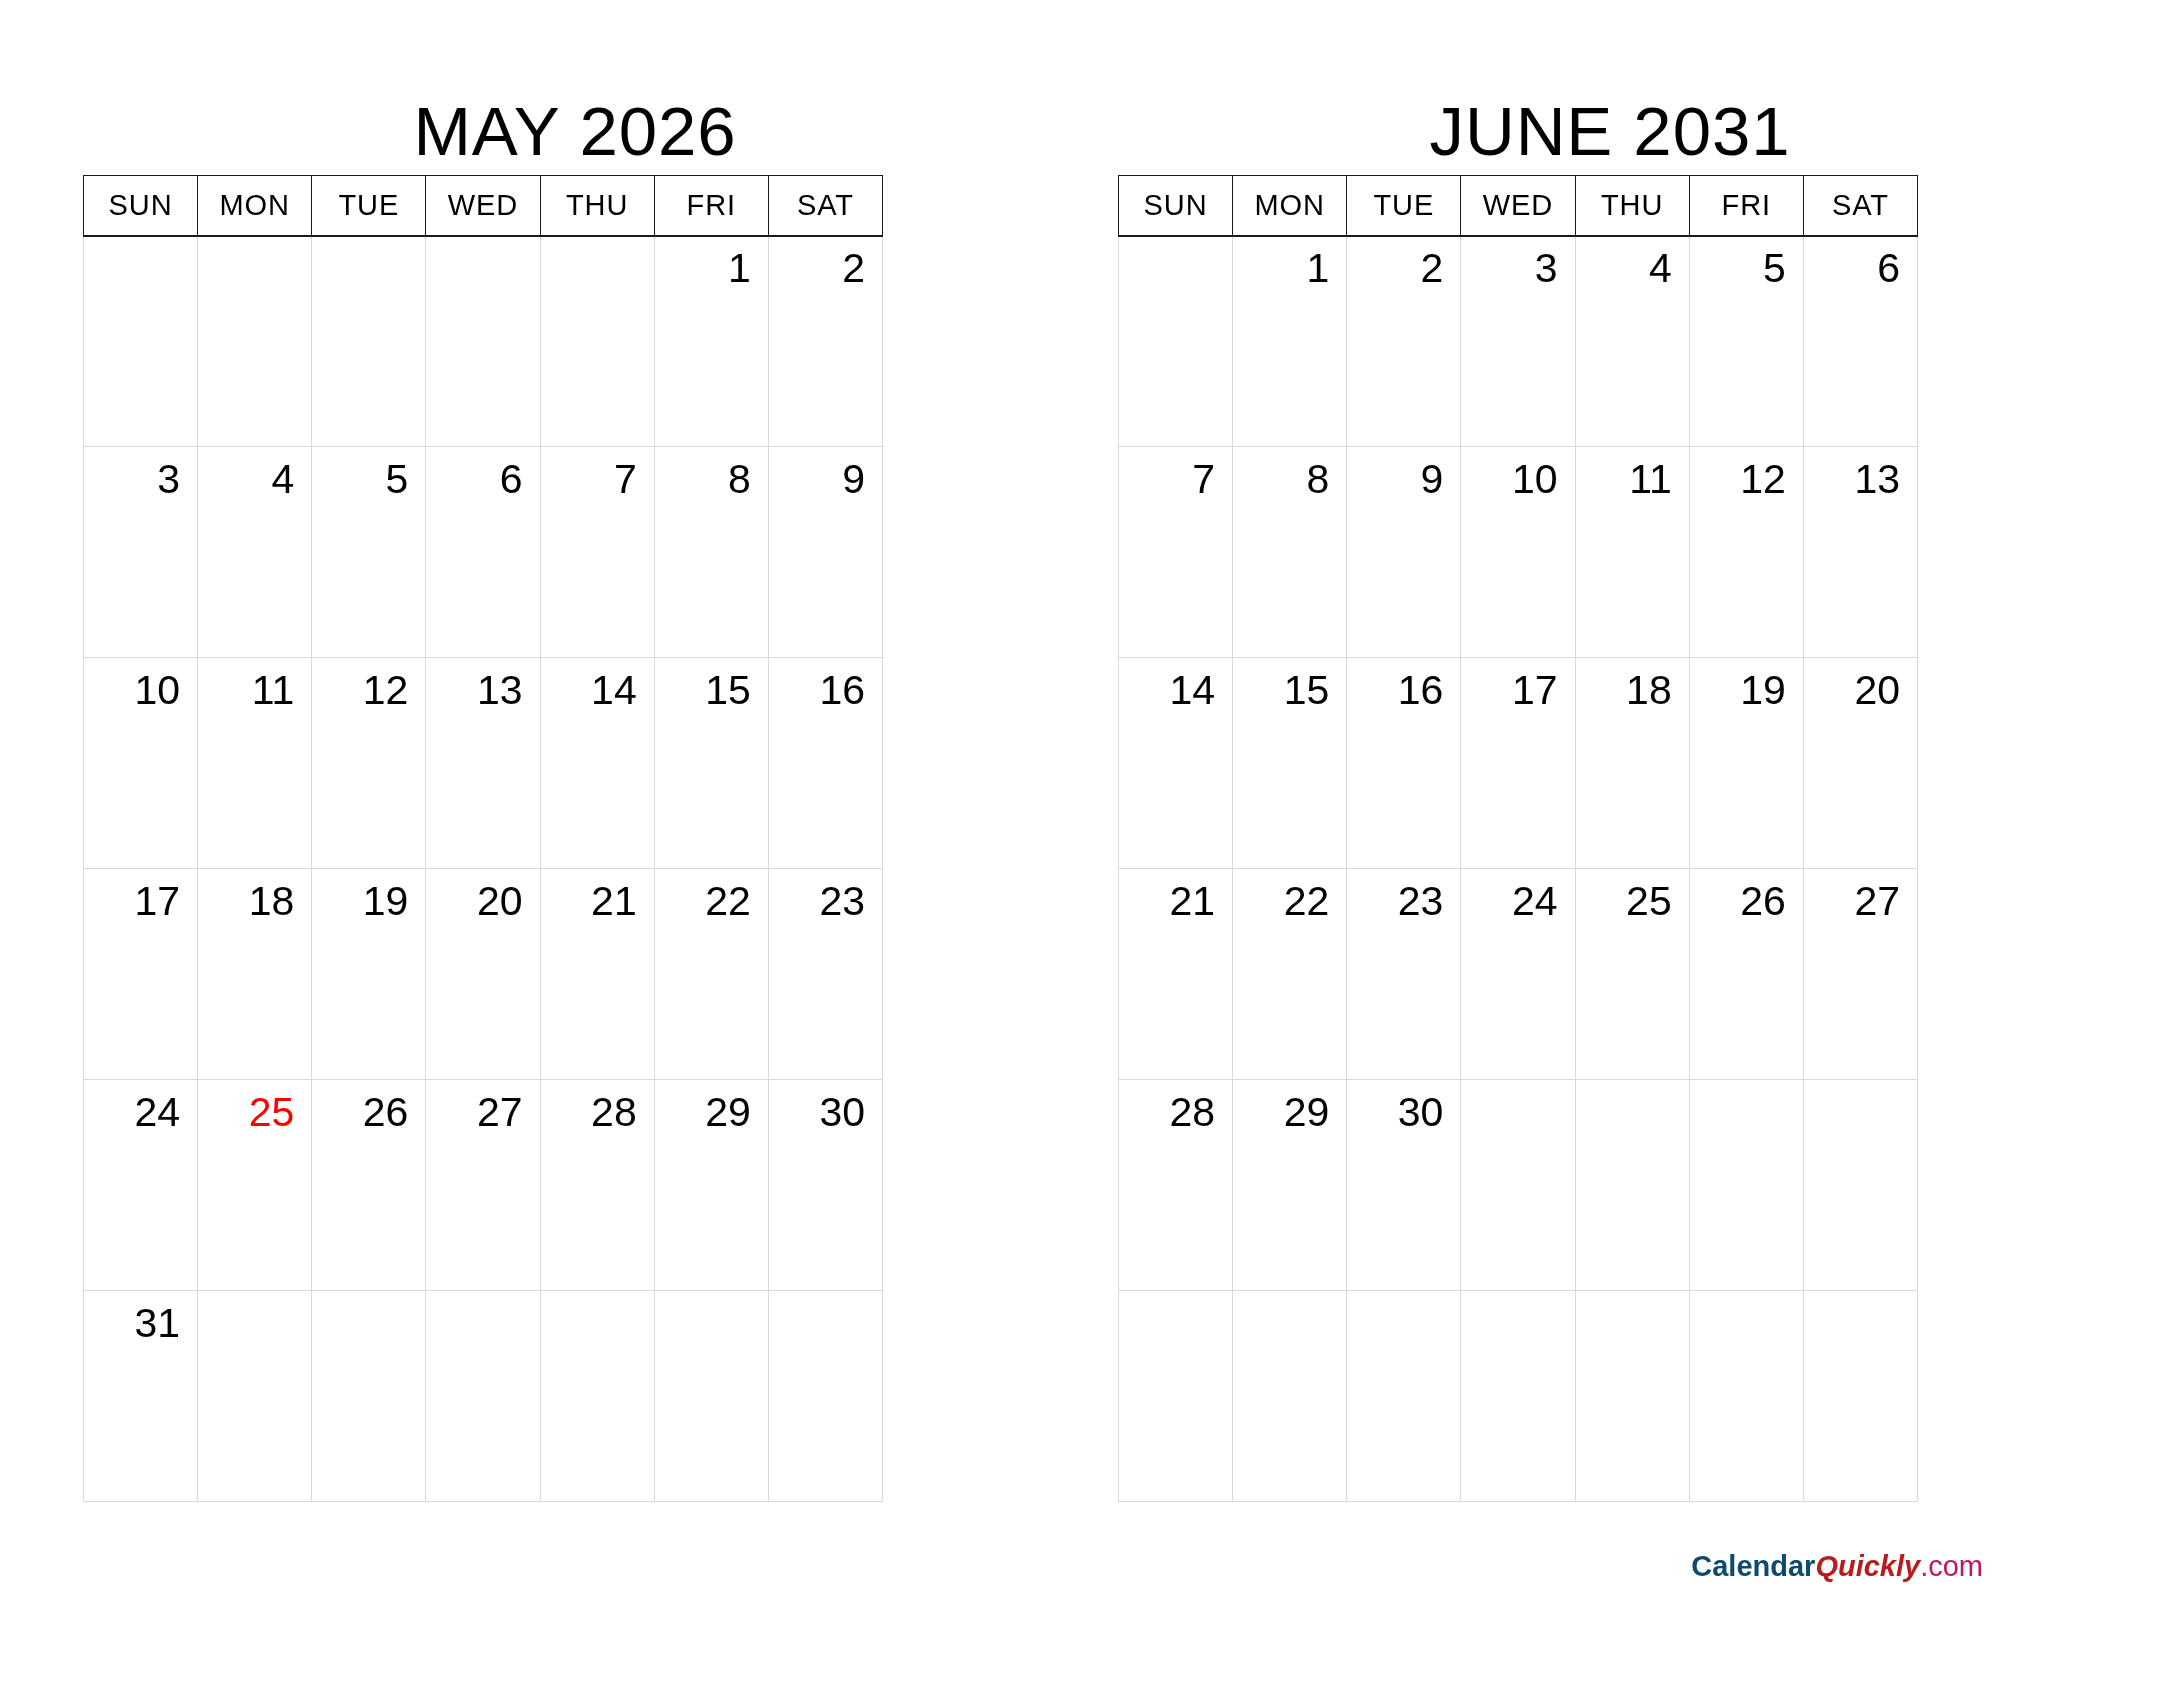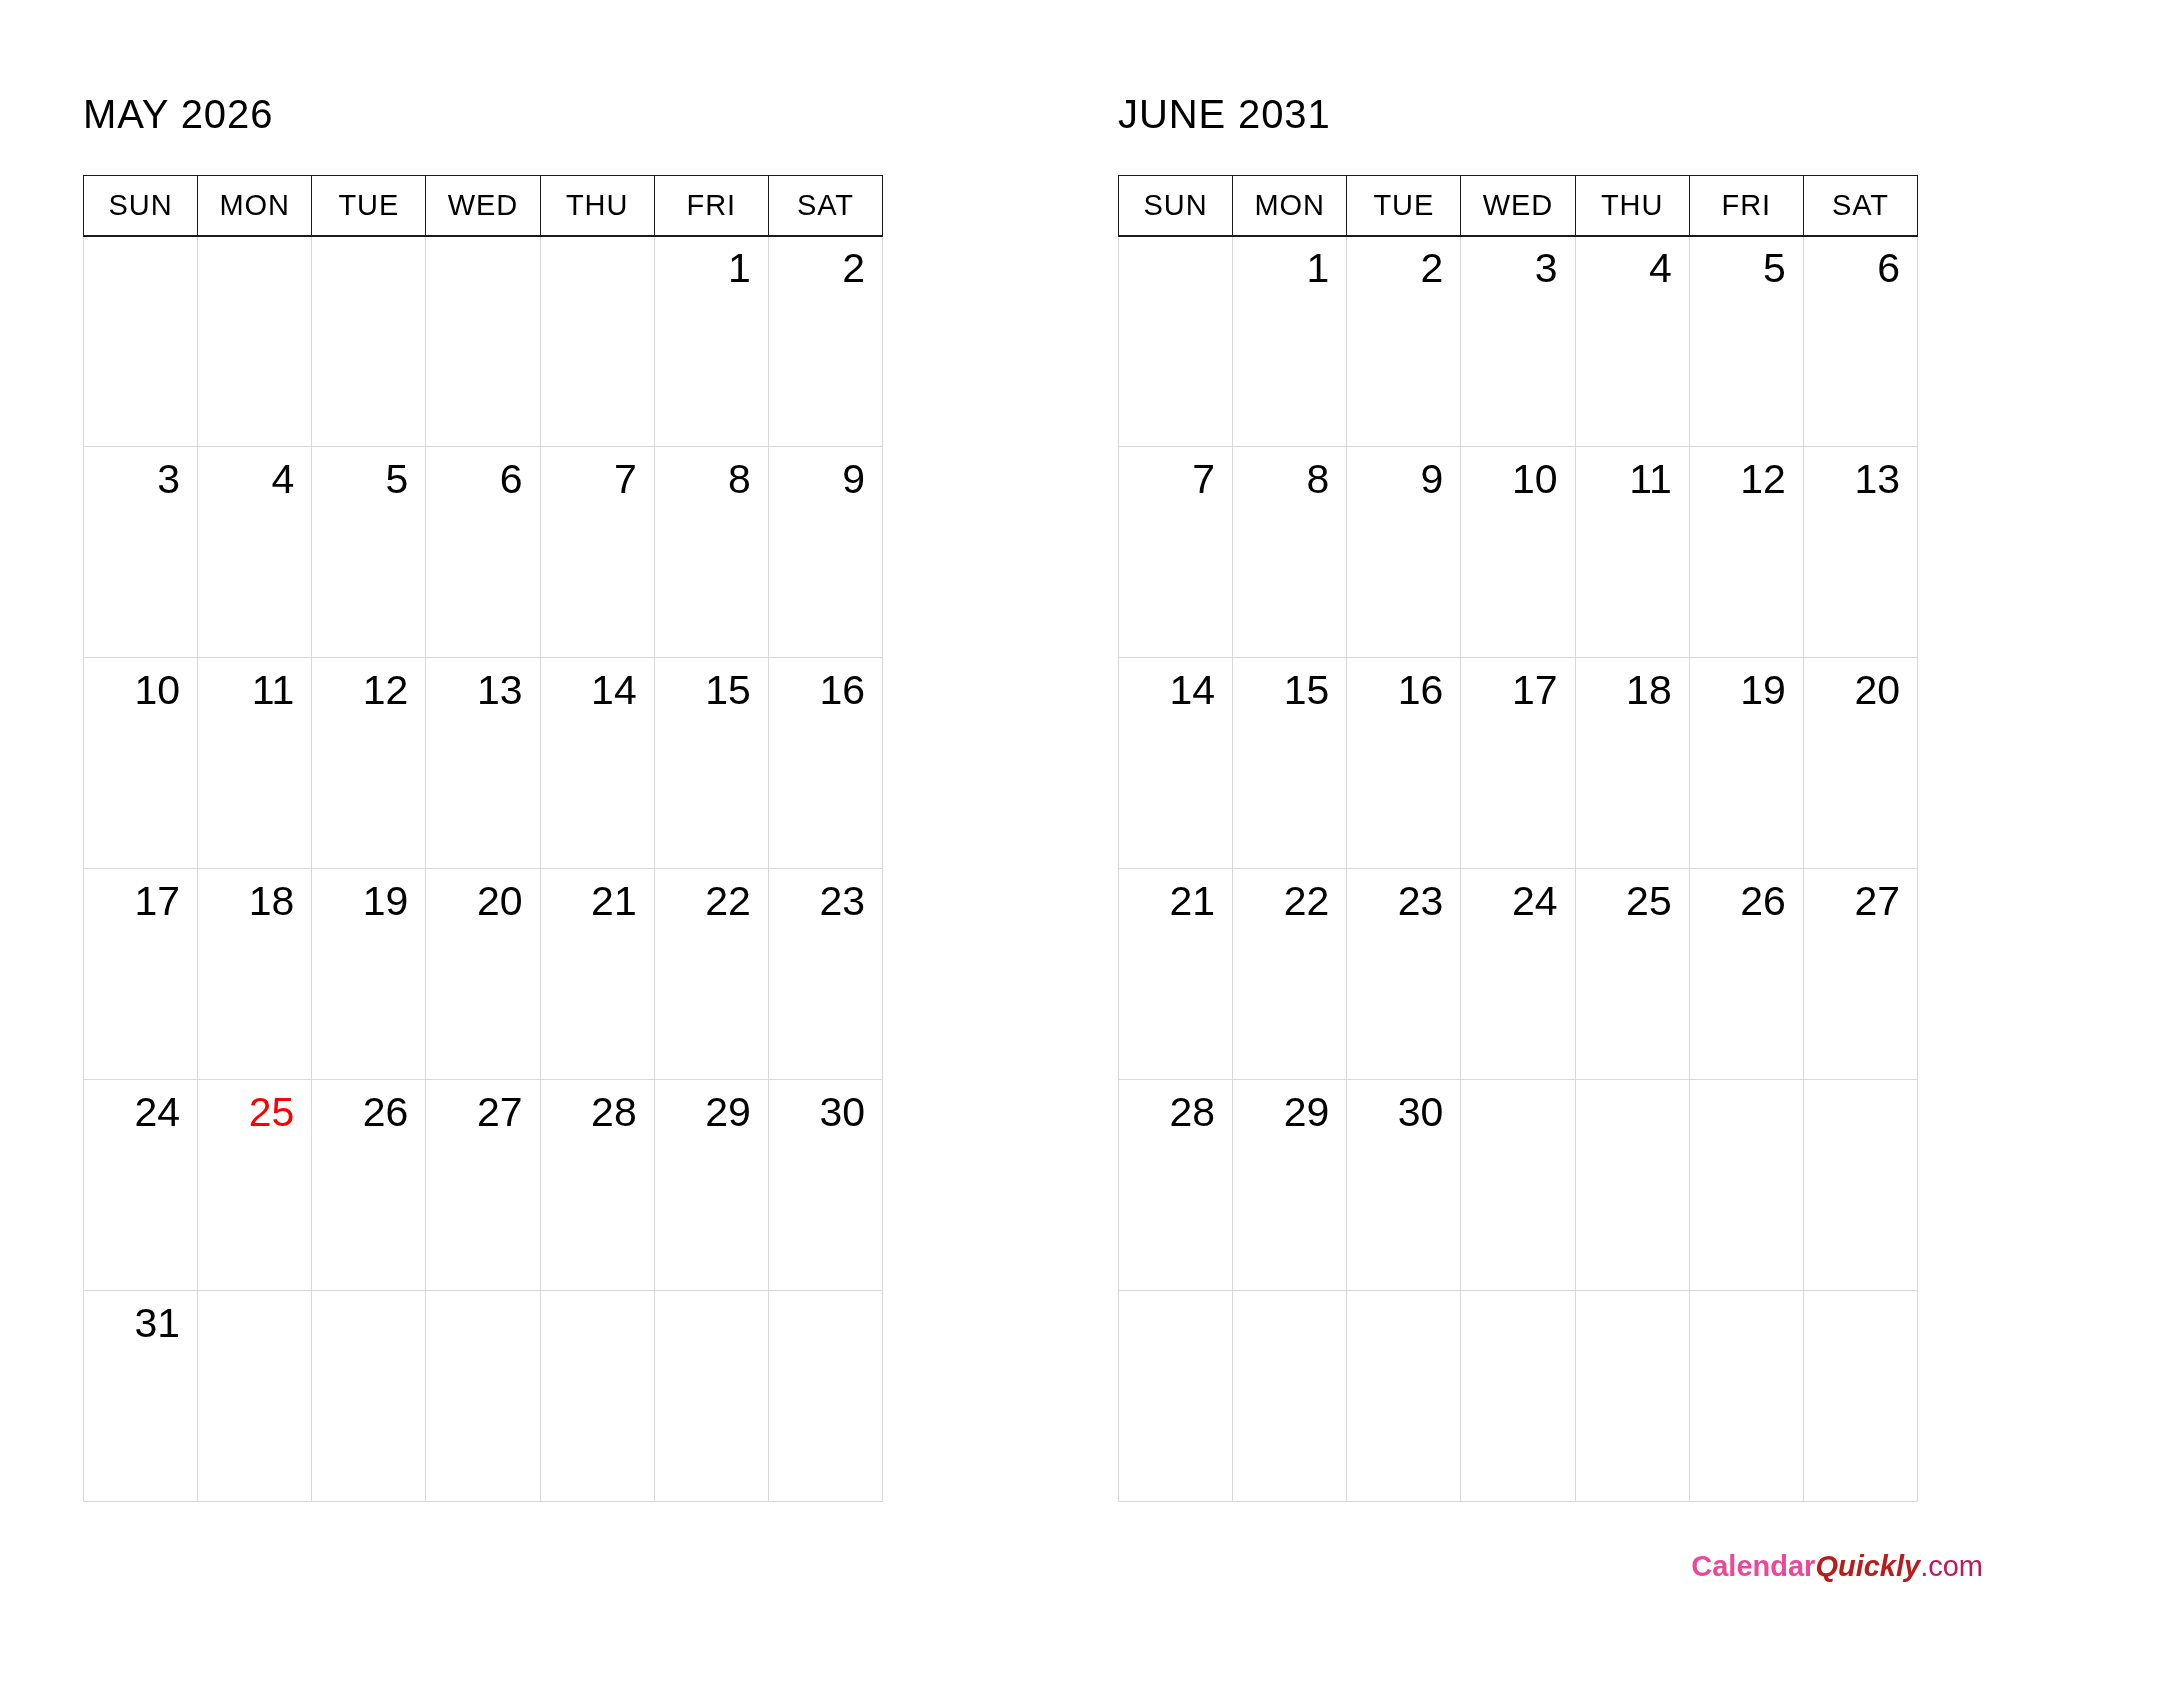--- a/index.html
+++ b/index.html
@@ -17,21 +17,22 @@
     top: 0;
     width: 984px;
   }
   #cal-may  { left: 83px; }
   #cal-june { left: 1118px; }
   .cal-title {
     position: absolute;
     top: 92px;
     left: 0;
     width: 100%;
-    font-size: 40px;
+    text-align: center;
+    font-size: 69px;
     font-weight: 400;
     letter-spacing: 0.9px;
     white-space: nowrap;
   }
   table.cal-table {
     position: absolute;
     top: 175px;
     left: 0;
     width: 800px;
     border-collapse: collapse;
@@ -61,21 +62,21 @@
   }
   table.cal-table td.highlight { color: #ff0000; }
   .branding {
     position: absolute;
     top: 1550px;
     right: 198px;
     font-size: 29px;
     line-height: 1.15;
     white-space: nowrap;
   }
-  .branding .brand-calendar { color: #ec4899; font-weight: 700; }
+  .branding .brand-calendar { color: #0c4a6e; font-weight: 700; }
   .branding .brand-quickly  { color: #b91c1c; font-weight: 700; font-style: italic; text-align: center; }
   .branding .brand-com      { color: #be185d; font-weight: 400; }
 </style>
 </head>
 <body>
 
 <section class="calendar-block" id="cal-may">
   <h1 class="cal-title">MAY 2026</h1>
   <table class="cal-table">
     <thead>

